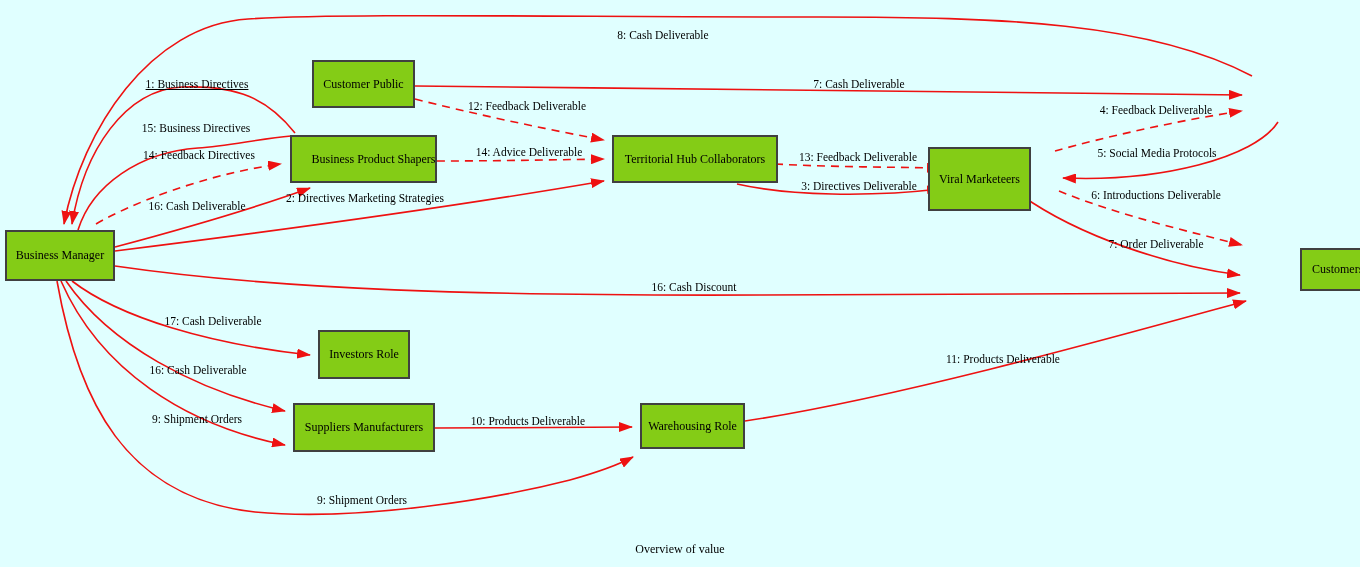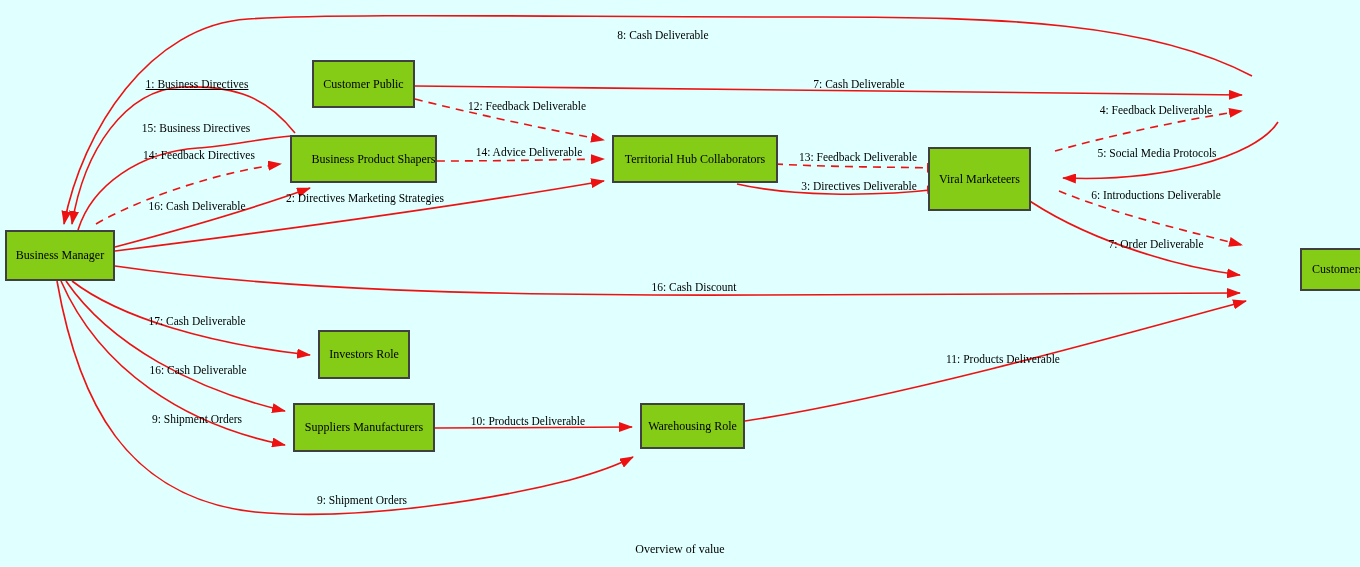--- a/index.html
+++ b/index.html
@@ -87,21 +87,21 @@
   <div class="node" style="left:293px;top:403px;width:142px;height:49px;">Suppliers Manufacturers</div>
   <div class="node" style="left:640px;top:403px;width:105px;height:46px;">Warehousing Role</div>
 
   <div class="elabel" style="left:663px;top:11px;margin-top:24px;">8: Cash Deliverable</div>
   <div class="elabel" style="left:197px;top:84px;text-decoration:underline;">1: Business Directives</div>
   <div class="elabel" style="left:196px;top:128px;">15: Business Directives</div>
   <div class="elabel" style="left:199px;top:155px;">14: Feedback Directives</div>
   <div class="elabel" style="left:197px;top:206px;">16: Cash Deliverable</div>
   <div class="elabel" style="left:365px;top:198px;">2: Directives Marketing Strategies</div>
   <div class="elabel" style="left:694px;top:287px;">16: Cash Discount</div>
-  <div class="elabel" style="left:197px;top:321px;text-align:right;">17: Cash Deliverable</div>
+  <div class="elabel" style="left:213px;top:321px;text-align:right;">17: Cash Deliverable</div>
   <div class="elabel" style="left:198px;top:370px;">16: Cash Deliverable</div>
   <div class="elabel" style="left:197px;top:419px;">9: Shipment Orders</div>
   <div class="elabel" style="left:362px;top:500px;">9: Shipment Orders</div>
   <div class="elabel" style="left:859px;top:84px;">7: Cash Deliverable</div>
   <div class="elabel" style="left:527px;top:106px;">12: Feedback Deliverable</div>
   <div class="elabel" style="left:529px;top:152px;">14: Advice Deliverable</div>
   <div class="elabel" style="left:858px;top:157px;">13: Feedback Deliverable</div>
   <div class="elabel" style="left:859px;top:186px;">3: Directives Deliverable</div>
   <div class="elabel" style="left:1156px;top:110px;">4: Feedback Deliverable</div>
   <div class="elabel" style="left:1157px;top:153px;">5: Social Media Protocols</div>

